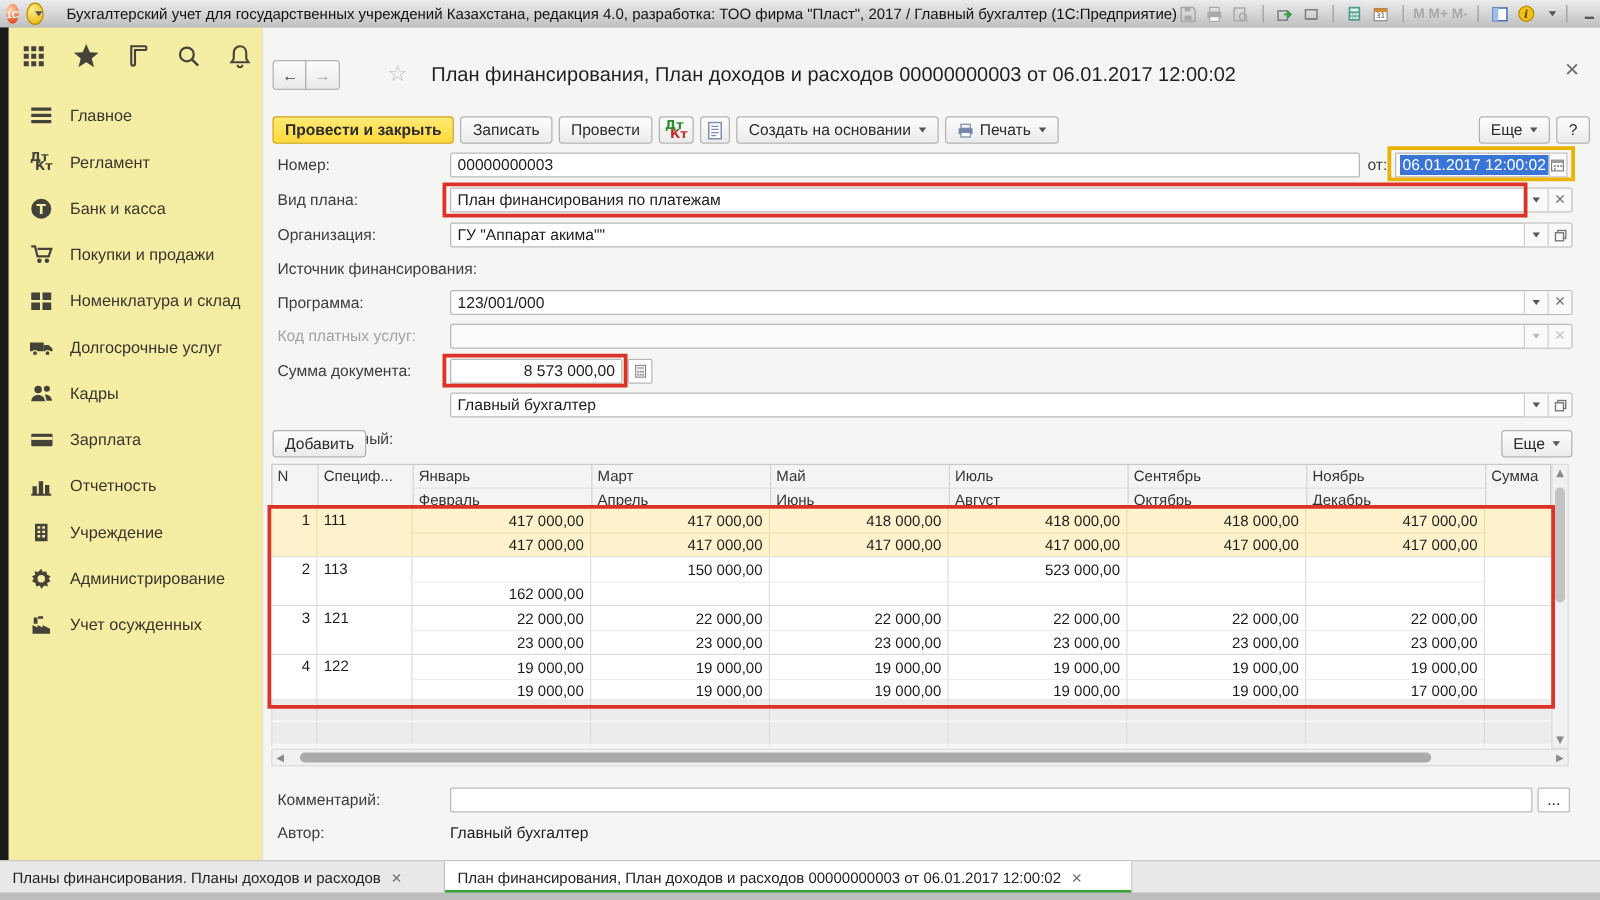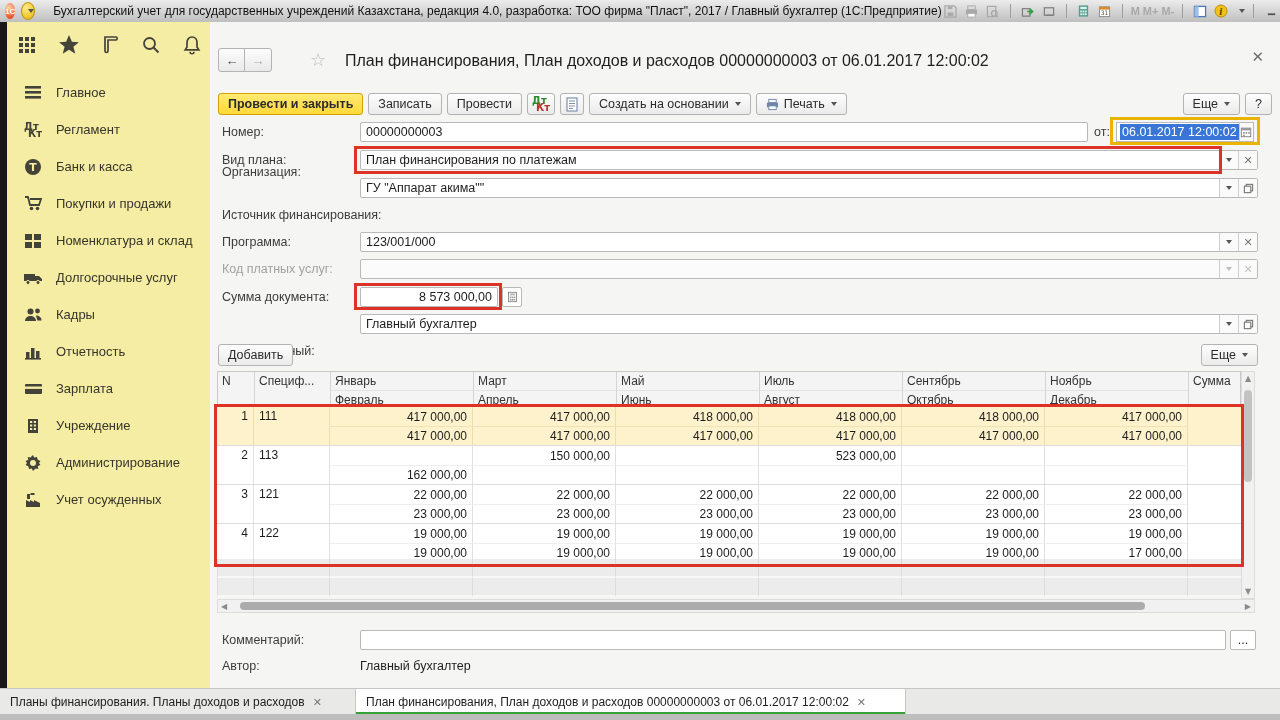--- a/index.html
+++ b/index.html
@@ -310,37 +310,37 @@
               <circle cx="6.5" cy="5.5" r="3"></circle>
               <path d="M1 15c0-3 2.5-5 5.5-5s5.5 2 5.5 5z"></path>
               <circle cx="13.5" cy="5" r="2.4"></circle>
               <path d="M12 9.6c2.8 0 5.5 1.8 5.5 4.9h-4.2"></path>
             </svg>
           </span>
           <span class="lb">Кадры</span>
         </div>
       <div class="sb-item">
           <span class="ic">
+            <svg width="19" height="18" viewBox="0 0 19 18">
+              <rect x="1" y="4" width="17" height="10" rx="1" fill="#44433a"></rect>
+              <rect x="1" y="6.5" width="17" height="2.4" fill="#f6eda4"></rect>
+            </svg>
+          </span>
+          <span class="lb">Зарплата</span>
+        </div>
+      <div class="sb-item">
+          <span class="ic">
             <svg width="18" height="18" viewBox="0 0 18 18" fill="#44433a">
               <rect x="2" y="9" width="3.5" height="7"></rect>
               <rect x="7" y="5" width="3.5" height="11"></rect>
               <rect x="12" y="8" width="3.5" height="8"></rect>
               <rect x="1" y="15" width="16" height="1.6"></rect>
             </svg>
           </span>
           <span class="lb">Отчетность</span>
-        </div>
-      <div class="sb-item">
-          <span class="ic">
-            <svg width="19" height="18" viewBox="0 0 19 18">
-              <rect x="1" y="4" width="17" height="10" rx="1" fill="#44433a"></rect>
-              <rect x="1" y="6.5" width="17" height="2.4" fill="#f6eda4"></rect>
-            </svg>
-          </span>
-          <span class="lb">Зарплата</span>
         </div>
       <div class="sb-item">
           <span class="ic">
             <svg width="18" height="18" viewBox="0 0 18 18">
               <rect x="4" y="2" width="10" height="14" fill="#44433a"></rect>
               <g fill="#f6eda4">
                 <rect x="6" y="4" width="2.2" height="2"></rect>
                 <rect x="9.8" y="4" width="2.2" height="2"></rect>
                 <rect x="6" y="7.5" width="2.2" height="2"></rect>
                 <rect x="9.8" y="7.5" width="2.2" height="2"></rect>
@@ -450,21 +450,21 @@
     <div class="field" style="left:150px;top:128px;width:898px;">
       <span class="txt">План финансирования по платежам</span>
       <span class="fbtn">
           <span class="caret"></span>
         </span>
       <span class="fbtn">
           <span class="xglyph">✕</span>
         </span>
     </div>
 
-    <span class="flabel" style="top:140px;">Организация:</span>
+    <span class="flabel" style="top:156px;">Организация:</span>
     <div class="field" style="left:150px;top:156px;width:898px;">
       <span class="txt">ГУ "Аппарат акима""</span>
       <span class="fbtn">
           <span class="caret"></span>
         </span>
       <span class="fbtn">
           <svg width="11" height="11" viewBox="0 0 12 12">
             <rect x="3.5" y="1.5" width="7" height="7" fill="none" stroke="#777" stroke-width="1.2"></rect>
             <rect x="1.5" y="3.5" width="7" height="7" fill="#fafafa" stroke="#777" stroke-width="1.2"></rect>
           </svg>

